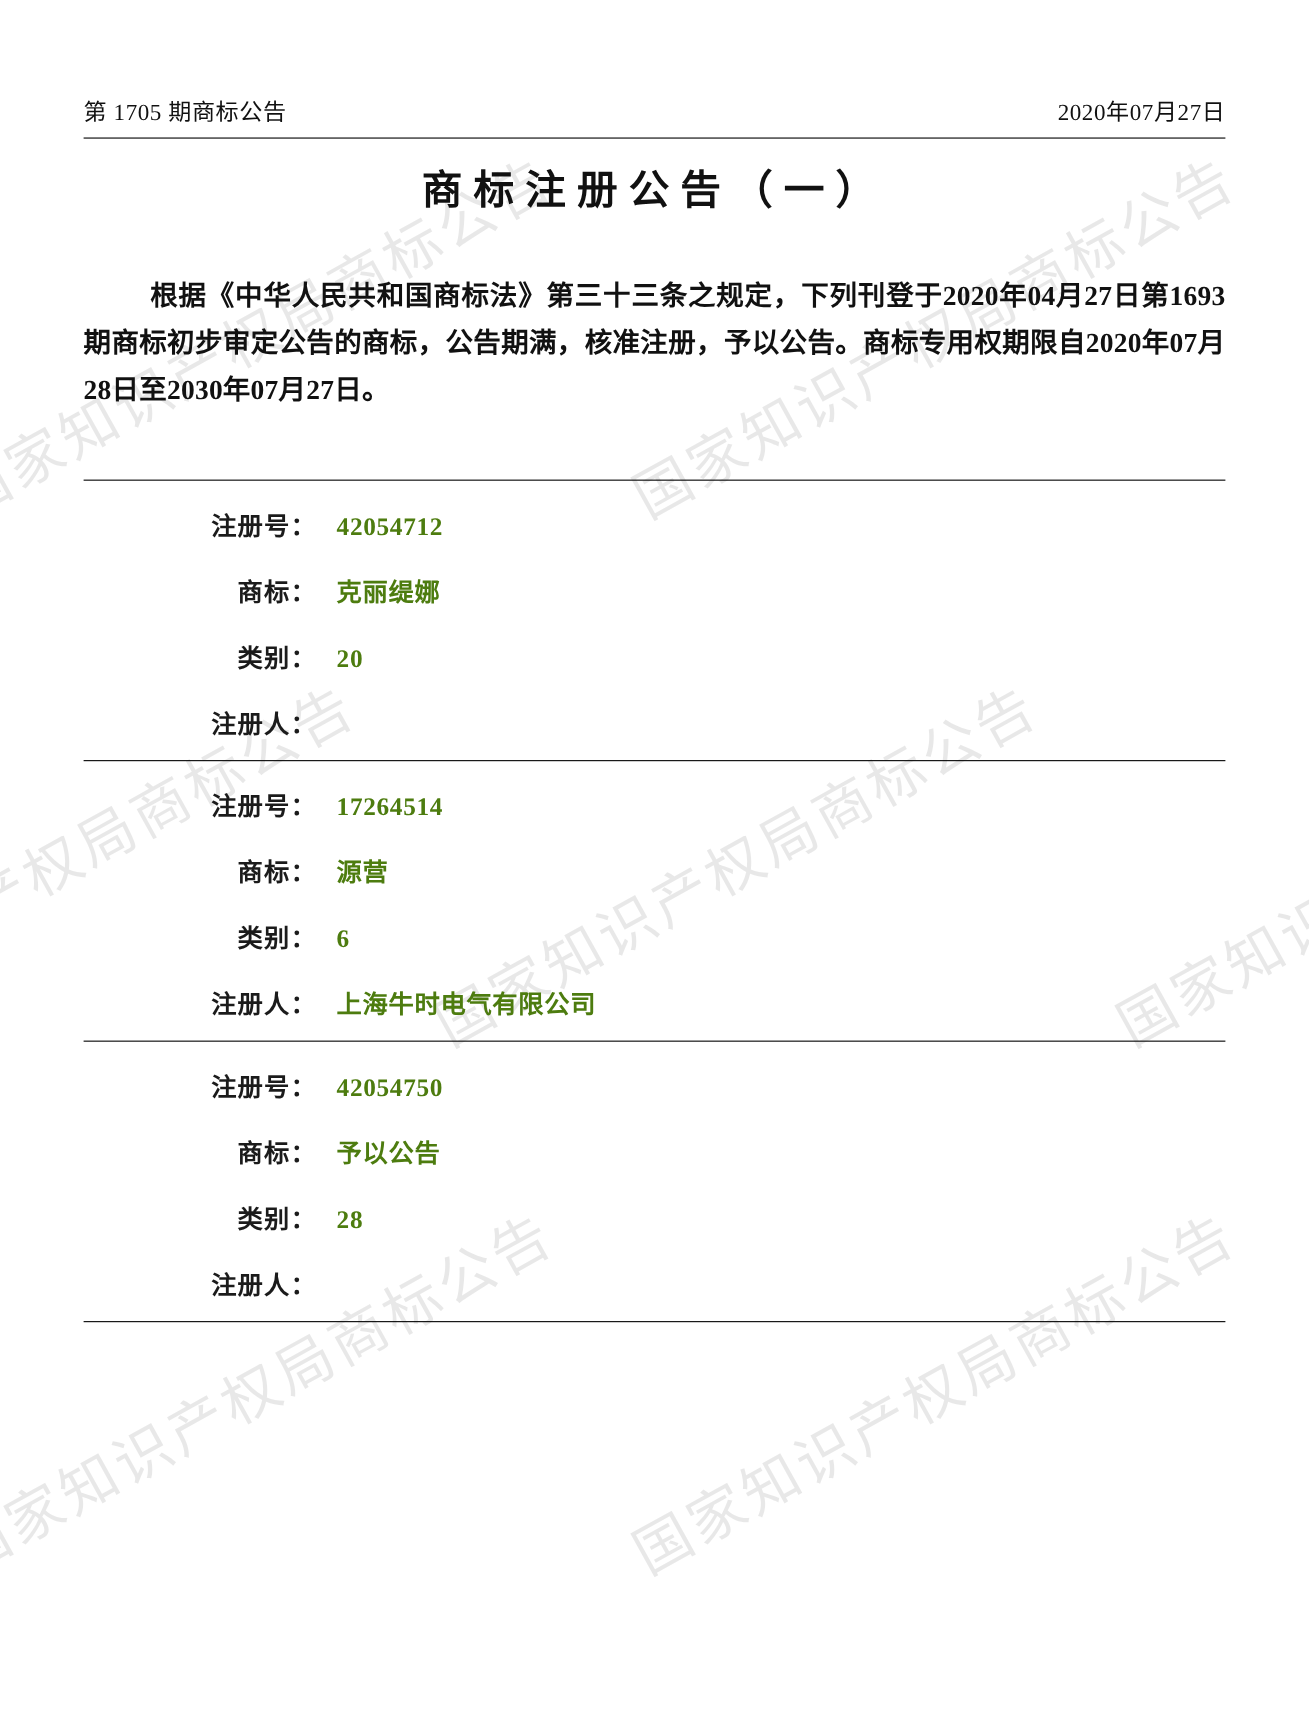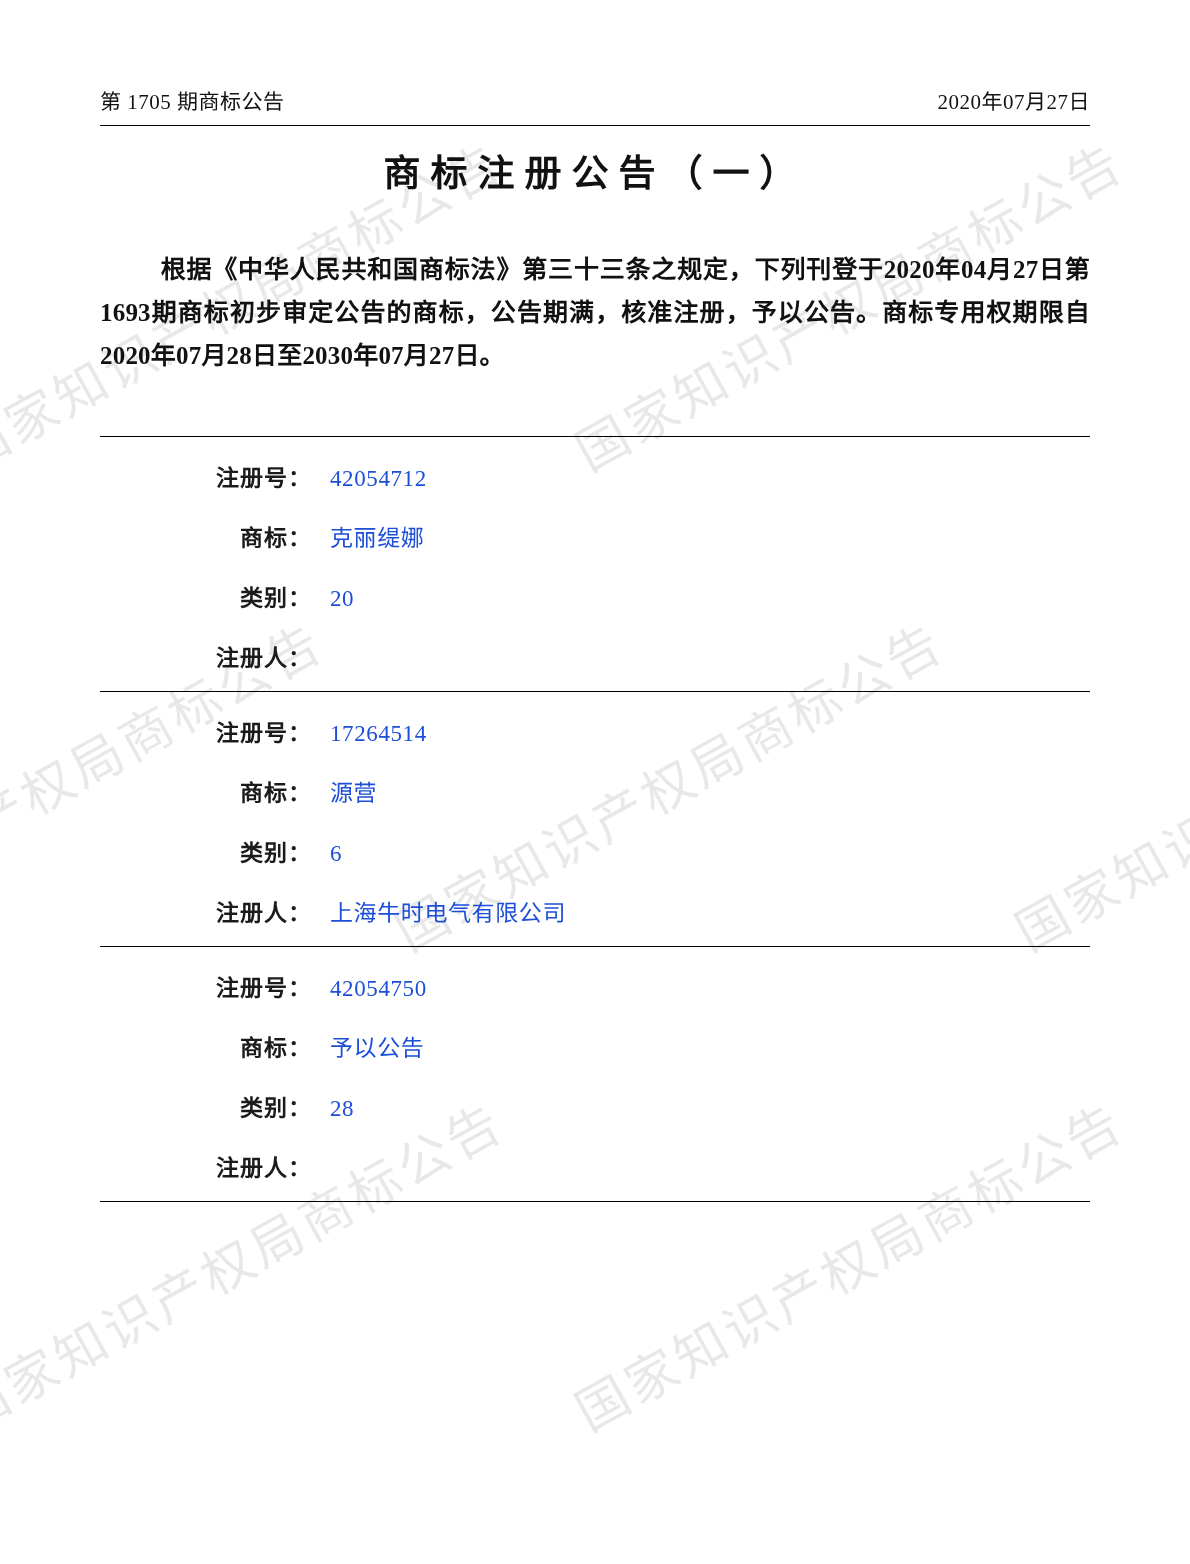--- a/index.html
+++ b/index.html
@@ -37,21 +37,21 @@
     font-weight: 500;
   }
 
   
   #page {
     position: relative;
     z-index: 2;
     width: 1190px;
     height: 1344px;
     box-sizing: border-box;
-    padding: 0 100px;
+    padding: 0 76px;
   }
 
   .header-row {
     display: flex;
     justify-content: space-between;
     align-items: flex-end;
     padding-top: 92px;
     font-size: 21px;
     line-height: 1;
   }
@@ -103,22 +103,22 @@
     font-size: 23px;
     font-weight: 700;
     letter-spacing: 1px;
     padding-right: 18px;
     box-sizing: border-box;
     color: #1b1b1b;
   }
   .field-value {
     font-size: 23px;
     letter-spacing: 0.6px;
-    color: #1d4ed8;
-    font-weight: 400;
+    color: #4d7c0f;
+    font-weight: 700;
   }
 </style>
 </head>
 <body>
 
 <div id="watermark-layer">
     <div class="wm" style="left: -240px; top: -60px;">国家知识产权局商标公告</div>
     <div class="wm" style="left: 380px; top: -60px;">国家知识产权局商标公告</div>
     <div class="wm" style="left: 1000px; top: -60px;">国家知识产权局商标公告</div>
     <div class="wm" style="left: -60px; top: 420px;">国家知识产权局商标公告</div>

